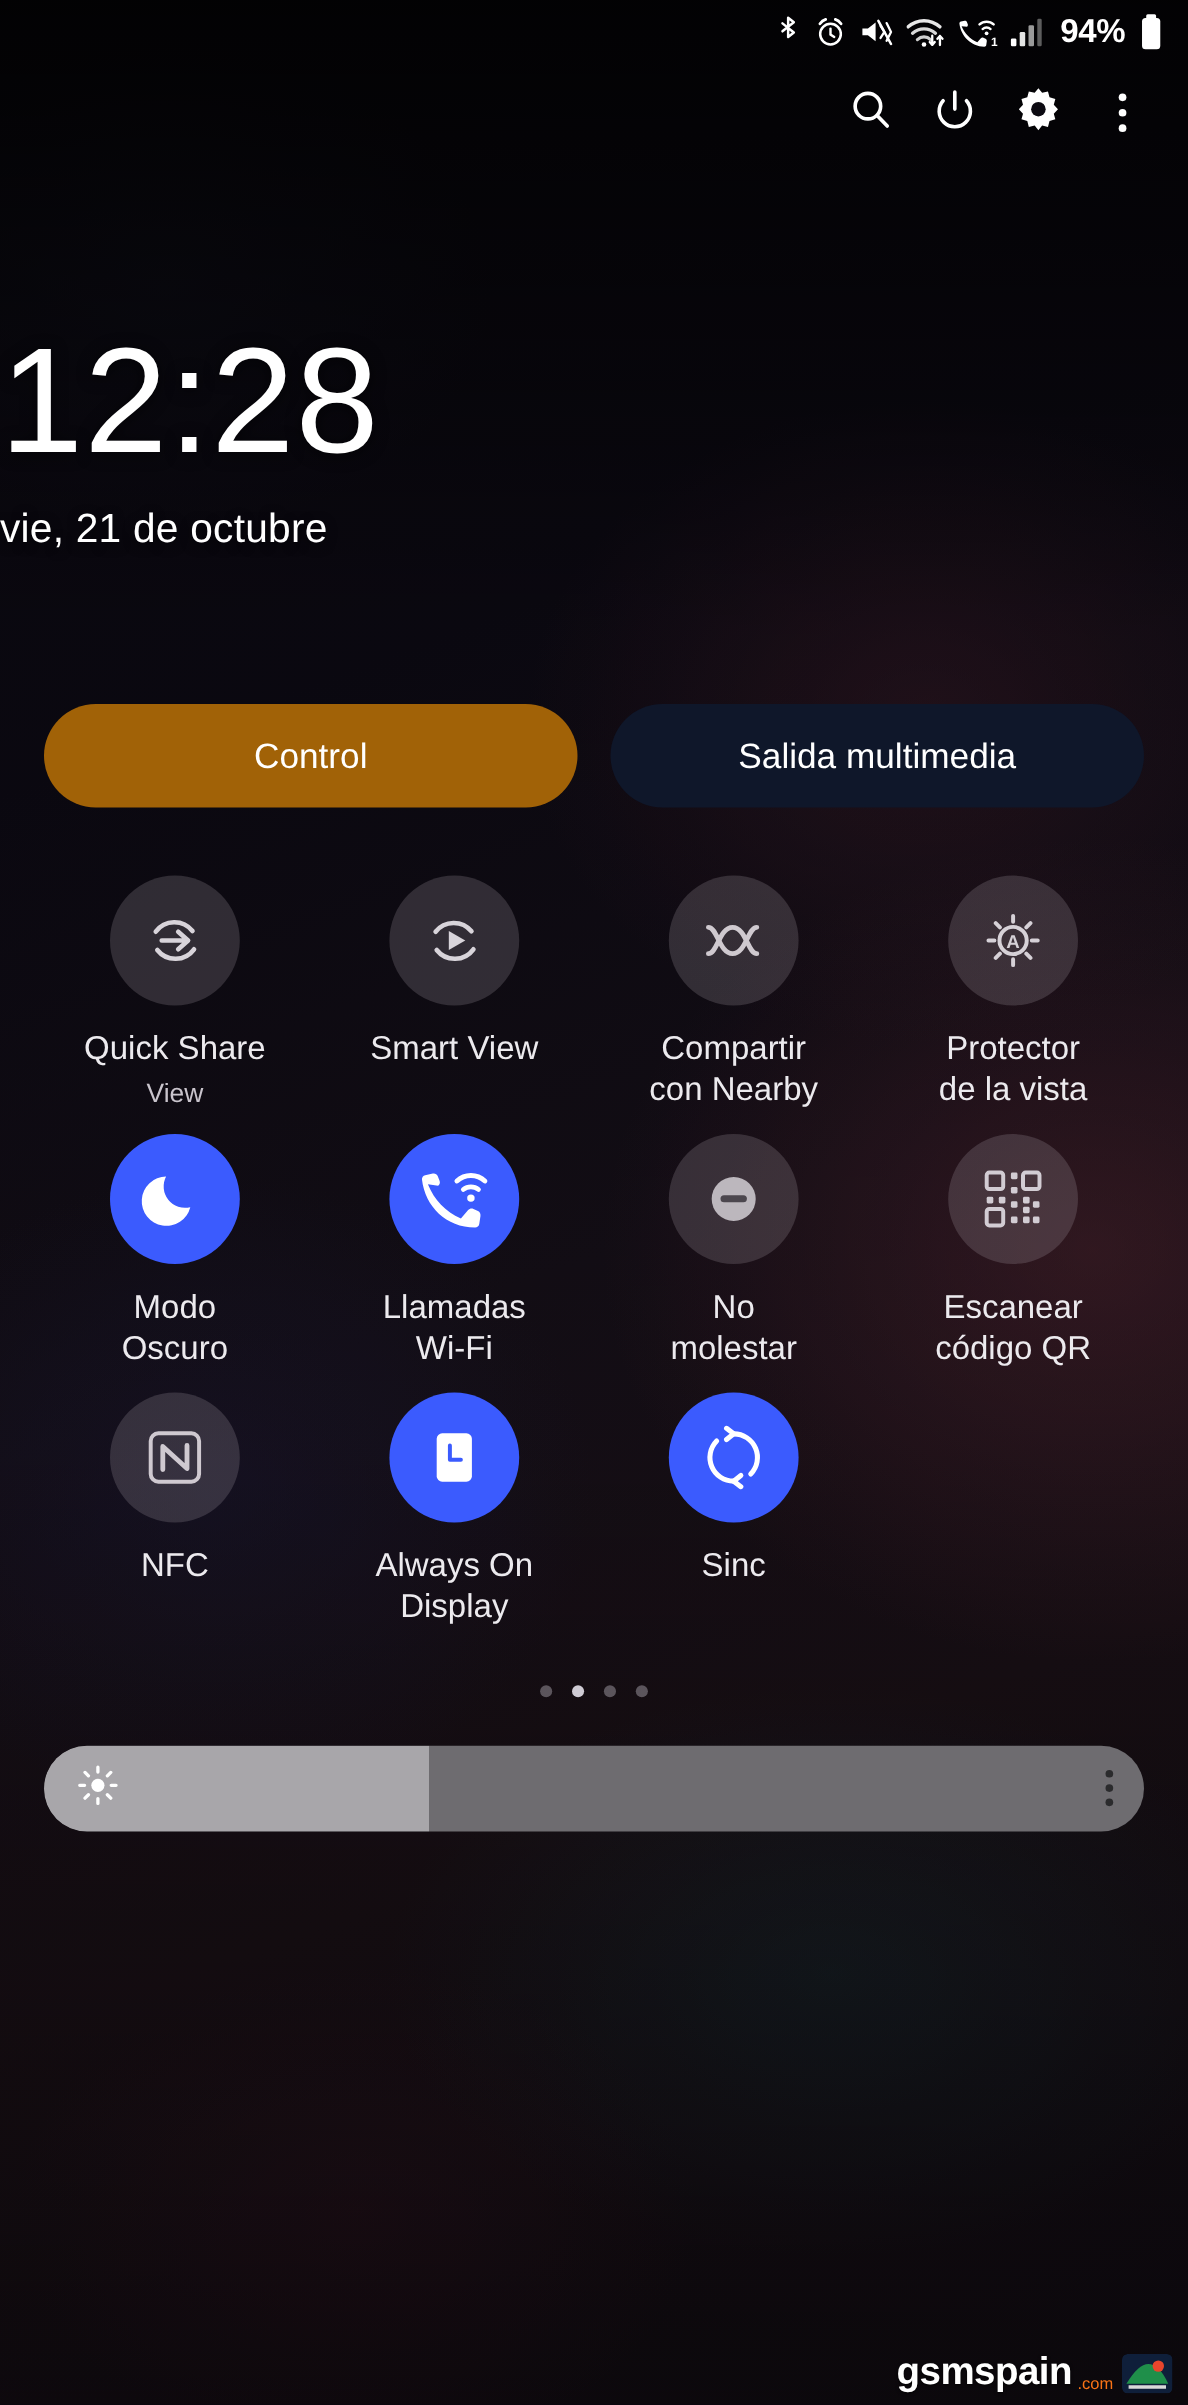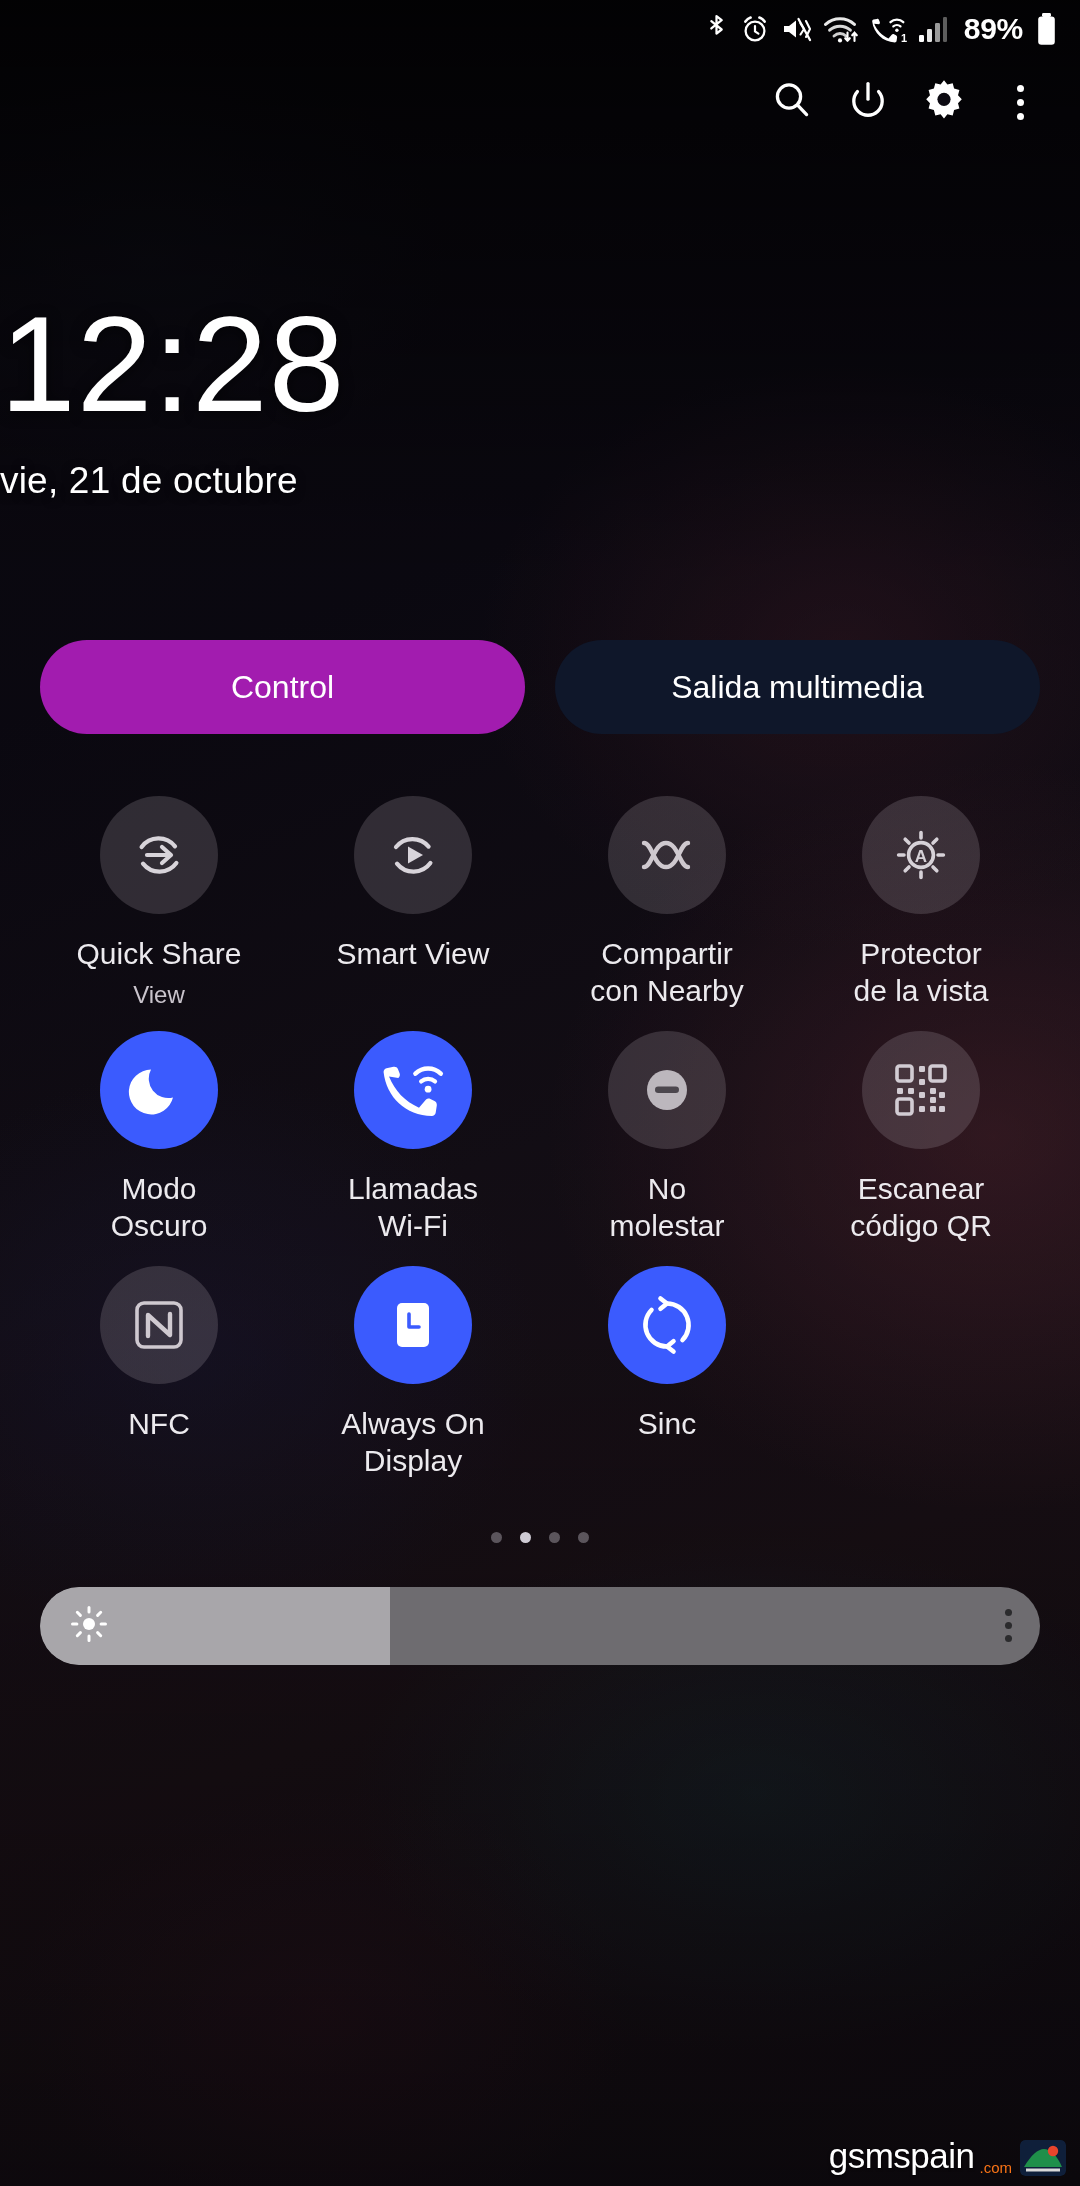--- a/index.html
+++ b/index.html
@@ -76,21 +76,21 @@
   .bright { height:78px; border-radius:39px; background:#6e6c70; position:relative;
     display:flex; align-items:center; overflow:hidden; }
   .bright-fill { position:absolute; left:0; top:0; bottom:0; background:#a8a6aa;
     border-radius:39px 0 0 39px; }
   .sun { position:absolute; left:30px; z-index:2; }
   .bkebab { position:absolute; right:28px; z-index:2; display:flex; flex-direction:column; gap:6px; }
   .bkebab span { width:7px; height:7px; border-radius:50%; background:#2b2b2d; display:block; }
 
   
   .wm { position:absolute; right:14px; bottom:10px; display:flex; align-items:flex-end; gap:8px; }
-  .wm-text { font-size:35px; font-weight:400; color:#fff; letter-spacing:-.5px;
+  .wm-text { font-size:35px; font-weight:700; color:#fff; letter-spacing:-.5px;
     text-shadow:0 1px 3px rgba(0,0,0,.8); }
   .wm-com { font-size:15px; font-weight:400; color:#f97316; margin-left:-3px; }
   .wm-logo { width:46px; height:36px; border-radius:5px; overflow:hidden; display:block; }
 </style>
 </head>
 <body>
 
 <div id="wallpaper"></div>
 <div id="scrim"></div>
 
@@ -136,21 +136,21 @@
       </svg>
     </span>
     <span>
       <svg width="30" height="29" viewBox="0 0 30 29">
         <rect x="1" y="20" width="5" height="7" rx="1.2" fill="#fff"></rect>
         <rect x="9" y="14" width="5" height="13" rx="1.2" fill="#e4e4e4"></rect>
         <rect x="17" y="8" width="5" height="19" rx="1.2" fill="#9a9a9a"></rect>
         <rect x="25" y="2" width="4" height="25" rx="1.2" fill="#5d5d5d"></rect>
       </svg>
     </span>
-    <span class="battpct">89%</span>
+    <span class="battpct">94%</span>
     <span>
       <svg width="23" height="34" viewBox="0 0 23 34">
         <rect x="7" y="1" width="9" height="4" rx="1.4" fill="#fff"></rect>
         <rect x="3.2" y="4.4" width="16.6" height="28.4" rx="3.2" fill="#fff"></rect>
       </svg>
     </span>
   </div>
 
   <div class="toolbar">
     <div class="tb-btn">
@@ -185,21 +185,21 @@
       </span>
     </div>
   </div>
 
   <div class="clockwrap">
     <div class="clock">12:28</div>
     <div class="date">vie, 21 de octubre</div>
   </div>
 
   <div class="pills">
-    <div class="pill pill-a" style="background: #a21caf; text-align: right;">Control</div>
+    <div class="pill pill-a" style="background: #a16207; text-align: right;">Control</div>
     <div class="pill pill-b" style="background: #0f172a;">Salida multimedia</div>
   </div>
 
   <div class="grid">
 
     <div class="tile">
       <div class="circle off">
         <svg width="64" height="64" viewBox="0 0 64 64">
           <path d="M48 23.4A21 21 0 0 0 14.6 24M16 40.6A21 21 0 0 0 49.4 40" fill="none" stroke="#d8d4da" stroke-width="4.2" stroke-linecap="round"></path>
           <path d="M20 32h22M35 24l9 8-9 8" fill="none" stroke="#d8d4da" stroke-width="4.2" stroke-linecap="round" stroke-linejoin="round"></path>

